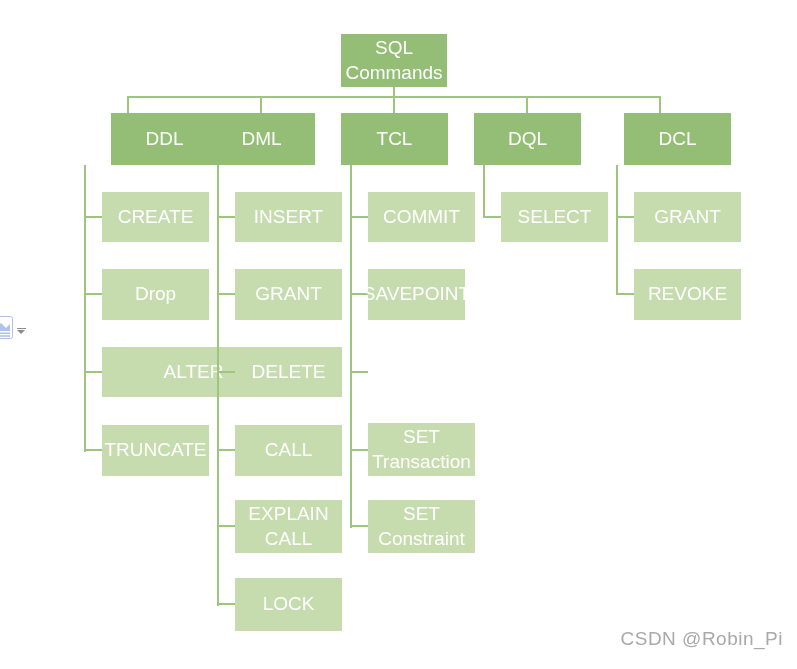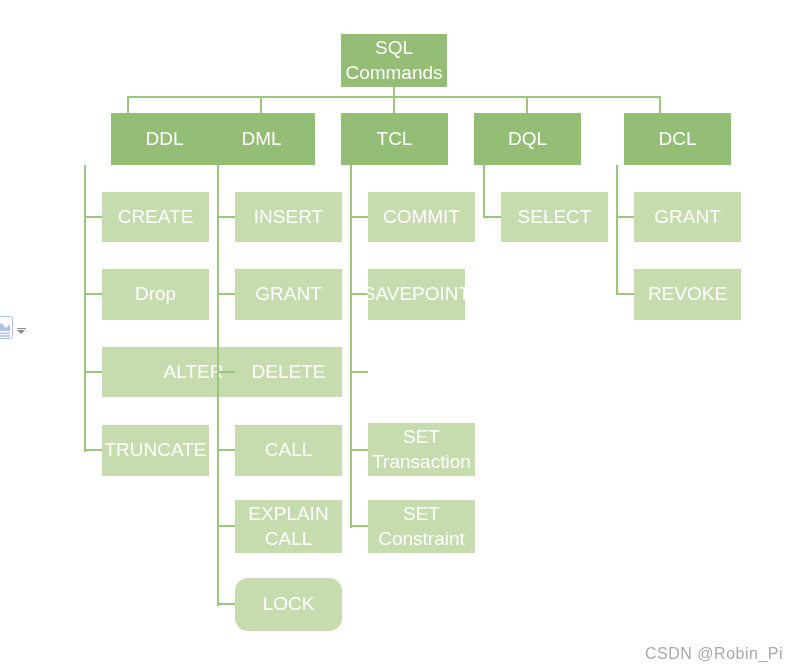--- a/index.html
+++ b/index.html
@@ -28,22 +28,22 @@
   }
   .node.primary   { background: var(--node-primary, #94be75); }
   .node.secondary { background: var(--node-secondary, #c6dcae); }
   .conn {
     position: absolute;
     background: var(--connector, #9dc57e);
   }
   .watermark {
     position: absolute;
     right: 14px;
-    bottom: 6px;
-    font-size: 16px;
+    bottom: 19px;
+    font-size: 19px;
     color: var(--watermark, #a8a8a8);
     letter-spacing: 0.5px;
   }
   .layout-btn {
     position: absolute;
     left: -8px;
     top: 316px;
     width: 21px;
     height: 23px;
   }
@@ -107,21 +107,21 @@
   <div class="conn" style="left:219px; top:371px; width:16px; height:2px;"></div>
   <div class="conn" style="left:219px; top:449px; width:16px; height:2px;"></div>
   <div class="conn" style="left:219px; top:525px; width:16px; height:2px;"></div>
   <div class="conn" style="left:219px; top:603px; width:16px; height:2px;"></div>
 
   <div class="node secondary" style="left:235px; top:192px; width:107px; height:50px;">INSERT</div>
   <div class="node secondary" style="left:235px; top:269px; width:107px; height:51px;">GRANT</div>
   <div class="node secondary" style="left:235px; top:347px; width:107px; height:50px;">DELETE</div>
   <div class="node secondary" style="left:235px; top:425px; width:107px; height:51px;">CALL</div>
   <div class="node secondary" style="left:235px; top:500px; width:107px; height:53px;">EXPLAIN CALL</div>
-  <div class="node secondary" style="left:235px; top:578px; width:107px; height:53px;border-radius:13px;">LOCK</div>
+  <div class="node secondary" style="left:235px; top:578px; width:107px; height:53px;">LOCK</div>
 
   <div class="conn" style="left:350px; top:165px; width:2px; height:363px;"></div>
   <div class="conn" style="left:352px; top:216px; width:16px; height:2px;"></div>
   <div class="conn" style="left:352px; top:293px; width:16px; height:2px;"></div>
   <div class="conn" style="left:352px; top:371px; width:16px; height:2px;"></div>
   <div class="conn" style="left:352px; top:449px; width:16px; height:2px;"></div>
   <div class="conn" style="left:352px; top:525px; width:16px; height:2px;"></div>
 
   <div class="node secondary" style="left:368px; top:192px; width:107px; height:50px;">COMMIT</div>
   <div class="node secondary" style="left:368px; top:269px; width:97px; height:51px;">SAVEPOINT</div>

